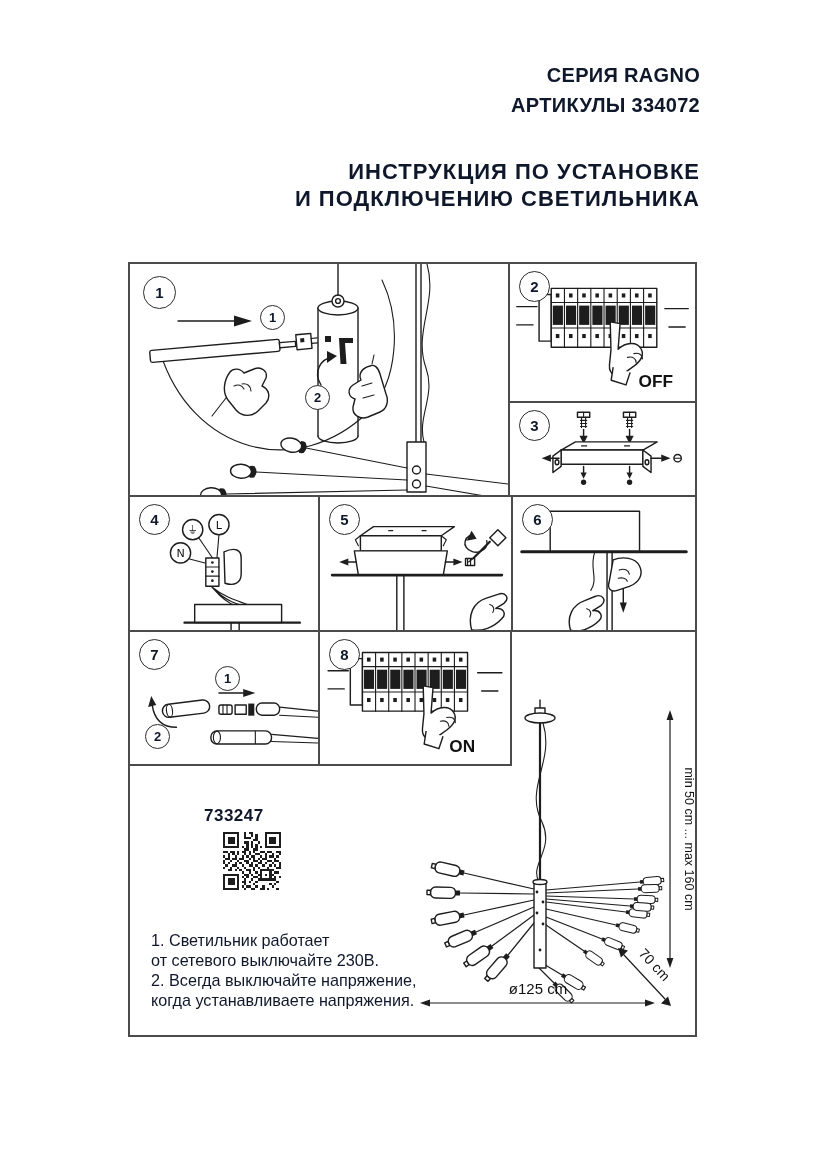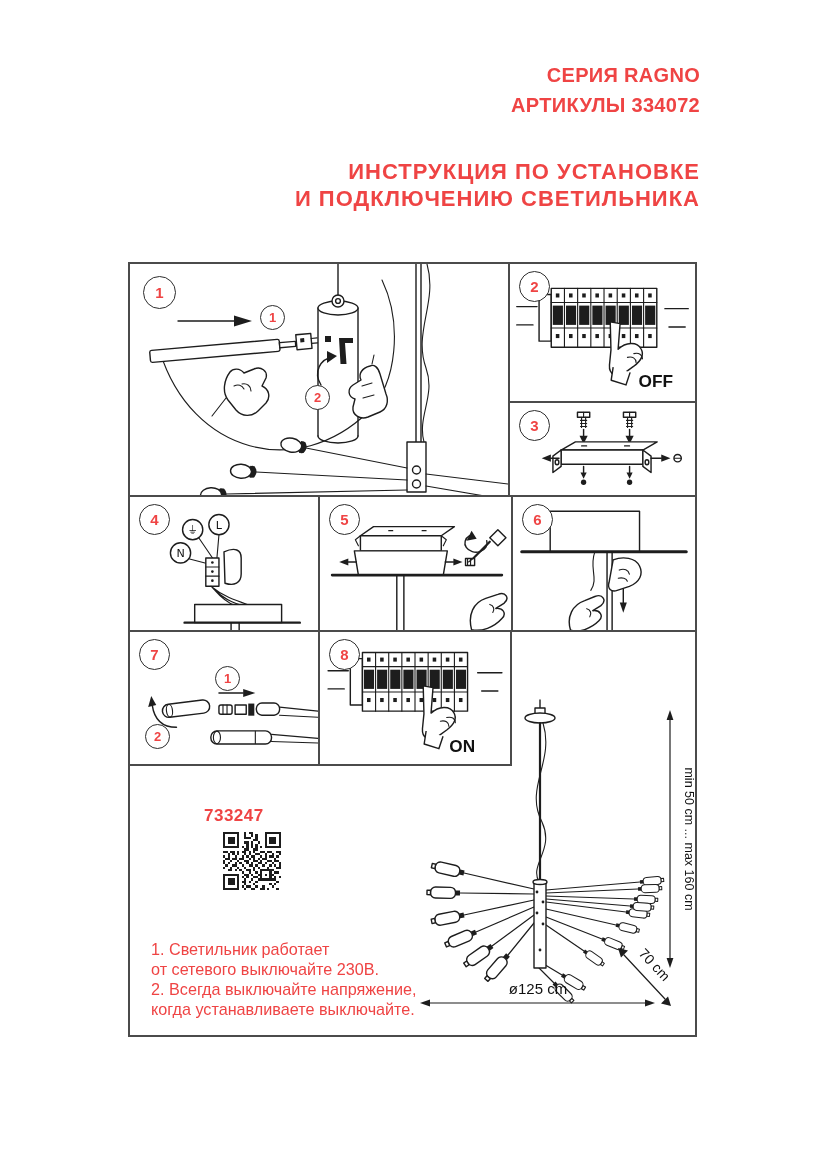--- a/index.html
+++ b/index.html
@@ -1,17 +1,17 @@
 <!DOCTYPE html>
 <html><head>
 <meta charset="utf-8">
 <style>
   html,body{margin:0;padding:0;background:#fff;}
   .sheet{position:relative;width:826px;height:1169px;background:#fff;overflow:hidden;
-         font-family:"Liberation Sans",sans-serif;color:#ef4444;}
+         font-family:"Liberation Sans",sans-serif;color:#0f172a;}
   
   .titleblock{position:absolute;top:60px;right:126px;text-align:right;}
   .series,.article{font-size:20px;font-weight:bold;letter-spacing:.3px;line-height:30px;}
   .heading{margin-top:38px;font-size:22px;font-weight:bold;letter-spacing:1px;line-height:27px;}
   
   .board{position:absolute;left:128px;top:262px;width:569px;height:775px;
          border:2px solid #4b4b4b;box-sizing:border-box;}
   .panel{position:absolute;box-sizing:border-box;border:0 solid #4b4b4b;}
   .p1{left:0;top:0;width:380px;height:233px;border-right-width:2px;border-bottom-width:2px;}
   .p2{left:380px;top:0;width:185px;height:139px;border-bottom-width:2px;}
@@ -38,21 +38,21 @@
   .onoff{font-size:17px;font-weight:bold;}
   .terminal-label{font-family:"DejaVu Sans",sans-serif;font-size:11px;}
   .dimtext{font-size:12.5px;}
   .dimtext2{font-size:15px;}
   .dimtext3{font-size:14px;}
   
   .bottom-area{position:absolute;left:0;top:502px;width:565px;height:269px;}
   .qr-label{position:absolute;left:74px;top:40px;width:96px;
             font-size:17px;font-weight:bold;letter-spacing:.5px;}
   .qr{position:absolute;left:93px;top:66px;width:58px;height:58px;}
-  .notes{position:absolute;left:21px;top:173px;font-size:16.2px;line-height:20px;}
+  .notes{position:absolute;left:21px;top:164px;font-size:16.2px;line-height:20px;}
   .chandelier{position:absolute;left:288px;top:428px;width:279px;height:332px;z-index:1;}
 </style>
 </head>
 <body>
 
 <div class="sheet">
 
   <div class="titleblock">
     <div class="series">СЕРИЯ RAGNO</div>
     <div class="article">АРТИКУЛЫ 334072</div>
@@ -346,21 +346,21 @@
         </g>
         <path class="fl" d="M9 0h1v1H9zM11 0h2v1h-2zM9 1h1v2H9zM12 1h1v1h-1zM14 1h1v3h-1zM10 2h2v1h-2zM13 3h1v1h-1zM9 4h2v1H9zM12 4h1v2h-1zM15 4h1v1h-1zM10 5h1v1h-1zM14 5h1v1h-1zM8 6h1v1H8zM10 6h1v1h-1zM12 6h1v1h-1zM14 6h1v1h-1zM16 6h1v1h-1zM9 7h2v1H9zM13 7h2v1h-2zM0 8h2v1H0zM3 8h2v1H3zM6 8h1v1H6zM8 8h2v1H8zM11 8h1v2h-1zM13 8h1v1h-1zM16 8h2v1h-2zM19 8h2v1h-2zM23 8h2v1h-2zM2 9h1v2H2zM4 9h1v1H4zM6 9h1v1H6zM9 9h1v1H9zM14 9h2v1h-2zM18 9h1v2h-1zM21 9h1v1h-1zM24 9h1v1h-1zM0 10h1v1H0zM5 10h1v2H5zM8 10h1v1H8zM10 10h1v1h-1zM12 10h2v1h-2zM16 10h1v1h-1zM20 10h2v1h-2zM23 10h1v1h-1zM1 11h2v1H1zM4 11h1v1H4zM7 11h2v1H7zM11 11h1v1h-1zM13 11h1v2h-1zM15 11h1v1h-1zM17 11h2v1h-2zM22 11h1v2h-1zM0 12h1v2H0zM3 12h1v1H3zM6 12h1v1H6zM9 12h2v1H9zM14 12h1v1h-1zM16 12h1v1h-1zM19 12h2v1h-2zM23 12h1v1h-1zM2 13h1v1H2zM5 13h1v1H5zM7 13h1v1H7zM10 13h1v1h-1zM12 13h1v1h-1zM15 13h2v1h-2zM18 13h1v1h-1zM21 13h1v1h-1zM24 13h1v2h-1zM1 14h1v1H1zM4 14h2v1H4zM8 14h1v1H8zM11 14h2v1h-2zM14 14h1v1h-1zM17 14h1v1h-1zM20 14h1v1h-1zM22 14h1v1h-1zM0 15h1v1H0zM3 15h1v1H3zM6 15h1v1H6zM9 15h1v1H9zM13 15h1v1h-1zM15 15h1v1h-1zM19 15h1v1h-1zM23 15h2v1h-2zM2 16h2v1H2zM5 16h1v1H5zM7 16h1v1H7zM10 16h2v1h-2zM13 16h1v1h-1zM21 16h1v1h-1zM8 17h1v1H8zM11 17h1v1h-1zM14 17h1v1h-1zM22 17h2v1h-2zM9 18h2v1H9zM12 18h1v1h-1zM15 18h1v1h-1zM21 18h1v1h-1zM8 19h1v1H8zM10 19h1v1h-1zM13 19h2v1h-2zM22 19h1v1h-1zM24 19h1v1h-1zM9 20h1v1H9zM12 20h1v1h-1zM15 20h1v1h-1zM21 20h2v1h-2zM8 21h2v1H8zM11 21h1v1h-1zM14 21h1v1h-1zM23 21h1v1h-1zM9 22h1v1H9zM13 22h1v1h-1zM20 22h1v1h-1zM22 22h1v1h-1zM8 23h1v1H8zM10 23h2v1h-2zM14 23h1v1h-1zM17 23h1v1h-1zM21 23h1v1h-1zM9 24h1v1H9zM12 24h2v1h-2zM16 24h2v1h-2zM19 24h1v1h-1zM23 24h1v1h-1z"></path>
         <rect class="fl" x="16" y="16" width="5" height="5"></rect>
           <rect fill="#fff" x="17" y="17" width="3" height="3"></rect>
           <rect class="fl" x="18" y="18" width="1" height="1"></rect>
       </svg>
       <div class="notes">
         <div>1. Светильник работает</div>
         <div>от сетевого выключайте 230В.</div>
         <div>2. Всегда выключайте напряжение,</div>
-        <div>когда устанавливаете выключайте.</div>
+        <div>когда устанавливаете напряжения.</div>
       </div>
     </div>
 
     <svg class="chandelier" viewBox="0 0 279 332">
       <g>
         <path class="ln" d="M122,8 V16"></path>
         <rect class="wh" x="117" y="16" width="10" height="8"></rect>
         <ellipse class="wh" cx="122" cy="26" rx="15" ry="5"></ellipse>
       </g>
       <path class="ln" style="stroke-width:2.2" d="M122,31 V190"></path>

